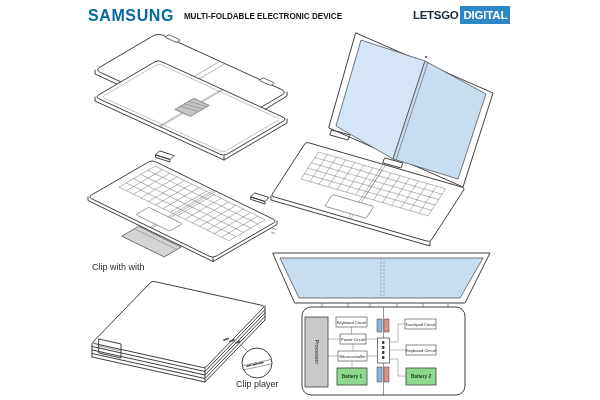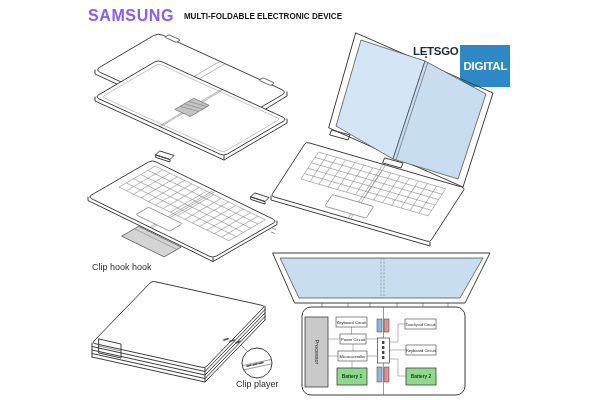--- a/index.html
+++ b/index.html
@@ -1,26 +1,26 @@
 <!DOCTYPE html>
 <html><head>
 <meta charset="utf-8">
 <style>
   html,body{margin:0;padding:0;background:#fff;}
   body{width:600px;height:400px;position:relative;overflow:hidden;
        font-family:"Liberation Sans",sans-serif;}
   .abs{position:absolute;}
   .samsung{left:88px;top:7px;font-size:16px;font-weight:800;letter-spacing:.6px;
-           color:#8b5cf6;text-align:right;}
+           color:#0369a1;text-align:right;}
   .title{left:263px;top:11px;transform:translateX(-50%) scaleX(.9);
          font-size:9px;font-weight:700;color:#161616;white-space:nowrap;}
-  .lgd{left:413px;top:6px;display:flex;align-items:flex-start;margin-top:39px;}
+  .lgd{left:413px;top:6px;display:flex;align-items:center;}
   .lgd-letsgo{font-size:11.5px;font-weight:900;letter-spacing:-.3px;color:#1c2b39;}
   .lgd-digital{font-size:11.5px;font-weight:900;color:#fff;background:#2f88c6;
-               padding:15px 3px;margin-left:2px;letter-spacing:-.2px;}
+               padding:3px 3px;margin-left:2px;letter-spacing:-.2px;}
   .fig-label{font-size:9px;color:#2b2b2b;}
   svg{position:absolute;overflow:visible;}
   .ln{stroke:#3f3f3f;stroke-width:1;fill:none;stroke-linejoin:round;stroke-linecap:round;}
   .thin{stroke:#555;stroke-width:.6;fill:none;}
   .grid{stroke:#6f6f6f;stroke-width:.5;fill:none;vector-effect:non-scaling-stroke;}
   .schtxt{font-size:4px;fill:#222;text-anchor:middle;dominant-baseline:central;}
   .battxt{font-size:4.8px;font-weight:bold;fill:#143c14;text-anchor:middle;dominant-baseline:central;}
   .wire{stroke:#8a8a8a;stroke-width:.6;fill:none;}
 </style>
 </head>
@@ -94,21 +94,21 @@
     <path class="grid" d="M6 4V38M11.9 4V38M17.7 4V38M23.6 4V38M29.5 4V38M35.3 4V38M41.2 4V38M47.1 4V38M52.9 4V38M58.8 4V38M64.7 4V38M70.5 4V38M76.4 4V38M82.3 4V38M88.1 4V38M94 4V38M6 4H94M6 10.8H94M6 17.6H94M6 24.4H94M6 31.2H94M6 38H94"></path>
     <path class="grid" d="M49.5,0 V60 M51,0 V60"></path>
     <rect x="34" y="43" width="27" height="12" rx="1" fill="#fff" stroke="#555" stroke-width="0.6" vector-effect="non-scaling-stroke"></rect>
     <g>
       <rect x="44" y="64" width="34" height="16" fill="#d4d4d4" stroke="#555" stroke-width="0.8" vector-effect="non-scaling-stroke"></rect>
       <path class="grid" d="M44,68 H78"></path>
     </g>
   </g>
   <path class="thin" d="M214,90 L218,91.5 M213,94 L217,95.5"></path>
 </svg>
-<div class="abs fig-label" style="left:92px;top:262px">Clip hook hook</div>
+<div class="abs fig-label" style="left:92px;top:262px">Clip with with</div>
 
 <svg class="abs" style="left:73px;top:273px" width="215" height="122" viewBox="0 0 215 122">
 
   <path class="ln" d="M19,73.5 L132,98.5 L192,36.5 M19,77 L132,102 L192,40 M19,80.5 L132,105.5 L192,43.5 M19,84 L132,109 L192,47 M19,70 L19,84 M192,33 L192,47 M132,95 L132,109"></path>
 
   <g transform="matrix(1.13,0.25,-1.0,1.0333,79,8)">
     <rect x="0" y="0" width="100" height="60" rx="2" fill="#ffffff" stroke="#3f3f3f" stroke-width="1" vector-effect="non-scaling-stroke"></rect>
   </g>
 
   <path class="ln" d="M26,66 L48,71 L48,85 L26,80 Z" fill="#fff"></path>

